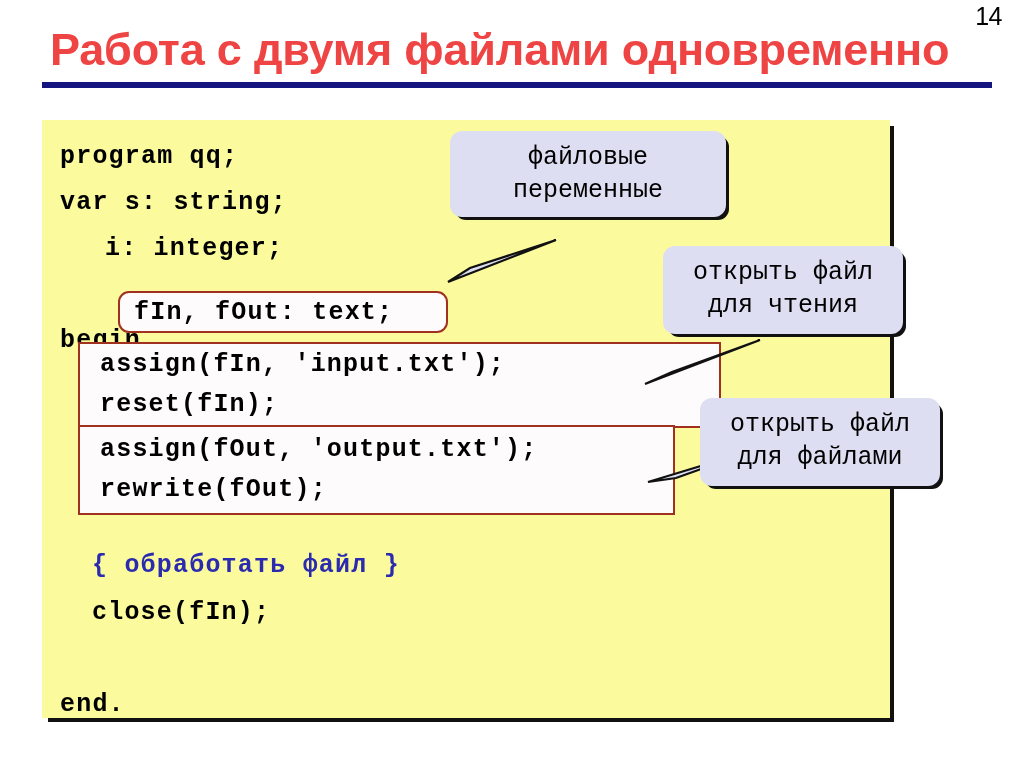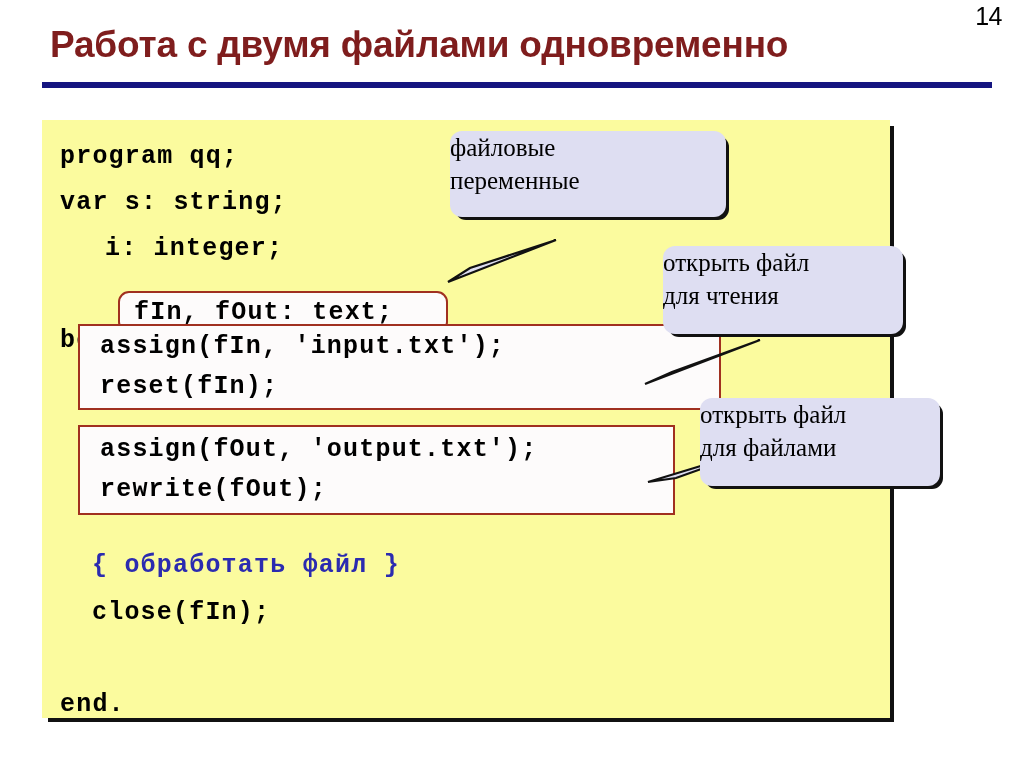--- a/index.html
+++ b/index.html
@@ -27,23 +27,23 @@
     color: #000000;
     letter-spacing: -0.5px;
   }
 
   
   #slide-title {
     position: absolute;
     left: 50px;
     top: 24px;
     font-family: "Liberation Sans", sans-serif;
-    font-size: 37px;
+    font-size: 45px;
     font-weight: bold;
-    color: #7f1d1d;
+    color: #ef4444;
     white-space: nowrap;
     letter-spacing: -0.2px;
   }
   #title-rule {
     position: absolute;
     left: 42px;
     top: 82px;
     width: 950px;
     height: 6px;
     background: #151580;
@@ -95,25 +95,26 @@
   .hl-box.rounded { border-radius: 11px; margin-top: 36px; }
   .hl-box .code-line { position: absolute; }
 
   
   .callout {
     position: absolute;
     background: #dedef2;
     border-radius: 12px;
     box-shadow: 4px 4px 0 -1px #111111;
     z-index: 5;
-    font-family: Liberation Serif, serif;
+    font-family: Liberation Mono, monospace;
     font-size: 25px;
     color: #000000;
-    text-align: left;
+    text-align: center;
     line-height: 33px;
+    padding-top: 10px;
   }
   .callout .l2 { display: block; }
 
   .tail { position: absolute; z-index: 4; overflow: visible; }
   .tail polygon { fill: #dedef2; stroke: #111111; stroke-width: 2.2; }
 </style>
 </head>
 <body>
 
 <div id="page-number">14</div>
@@ -138,21 +139,21 @@
     <div class="code-line" style="left:50px; top:470px;">close(fIn);</div>
 
 
     <div class="code-line" style="left:18px; top:562px;">end.</div>
   </div>
 
   <div class="hl-box rounded" style="left:76px; top:135px; width:330px; height:42px;">
     <div class="code-line" style="left:14px; top:5px;">fIn, fOut: text;</div>
   </div>
 
-  <div class="hl-box" style="left:36px; top:204px; width:643px; height:86px;">
+  <div class="hl-box" style="left:36px; top:222px; width:643px; height:86px;">
     <div class="code-line" style="left:20px; top:6px;">assign(fIn, 'input.txt');</div>
     <div class="code-line" style="left:20px; top:46px;">reset(fIn);</div>
   </div>
 
   <div class="hl-box" style="left:36px; top:305px; width:597px; height:90px;padding-left:32px;">
     <div class="code-line" style="left:20px; top:8px;">assign(fOut, 'output.txt');</div>
     <div class="code-line" style="left:20px; top:48px;">rewrite(fOut);</div>
   </div>
 </div>
 

